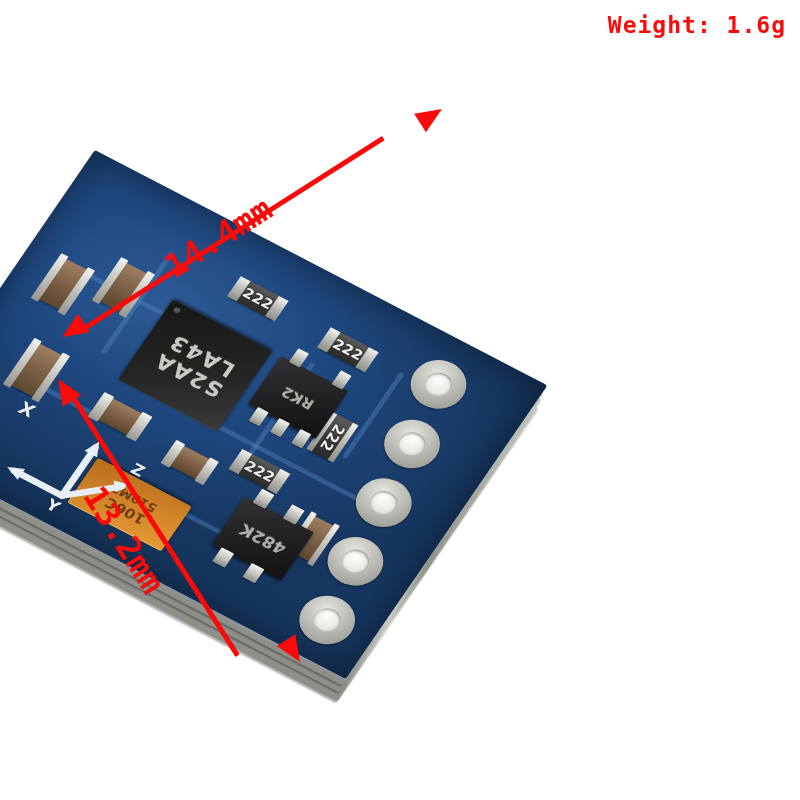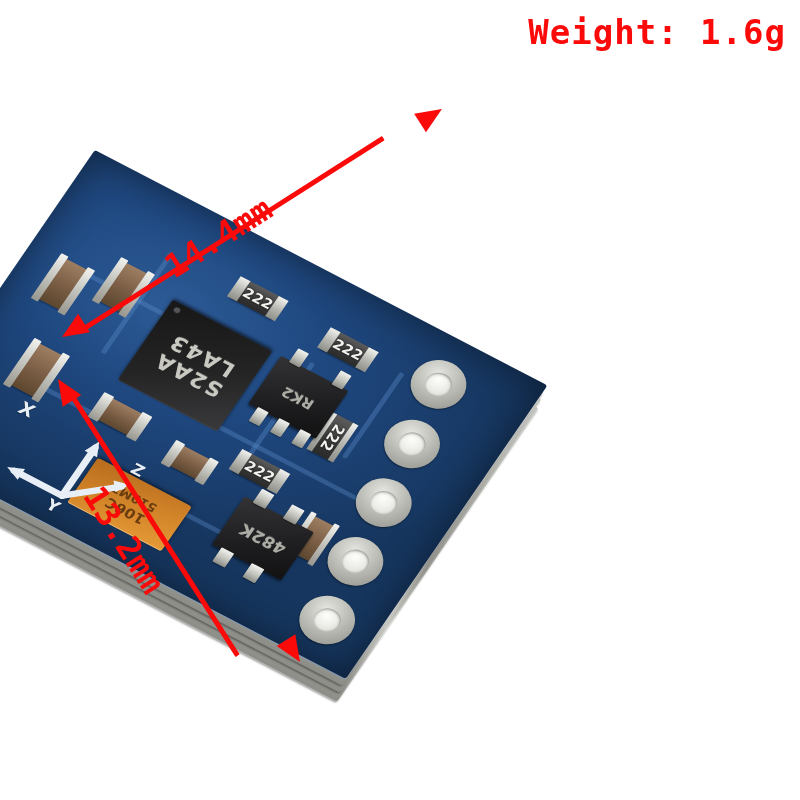--- a/index.html
+++ b/index.html
@@ -7,21 +7,21 @@
   body{
     width:800px;height:800px;overflow:hidden;background:#ffffff;
     font-family:"DejaVu Sans Mono", monospace;position:relative;
   }
   #stage{position:absolute;left:0;top:0;width:800px;height:800px;background:#fff;}
 
   
   .weight-label{
     position:absolute; right:14px; top:12px;
     font-family:"DejaVu Sans Mono","Liberation Mono",monospace;
-    font-size:34px; font-weight:700; letter-spacing:1px;
+    font-size:23px; font-weight:700; letter-spacing:1px;
     color:#fb0a0a; white-space:nowrap;
   }
 
   
   .board-wrap{position:absolute;left:0;top:0;width:800px;height:800px;}
 
   
   .pcb{
     position:absolute;
     left:95px; top:150px;

